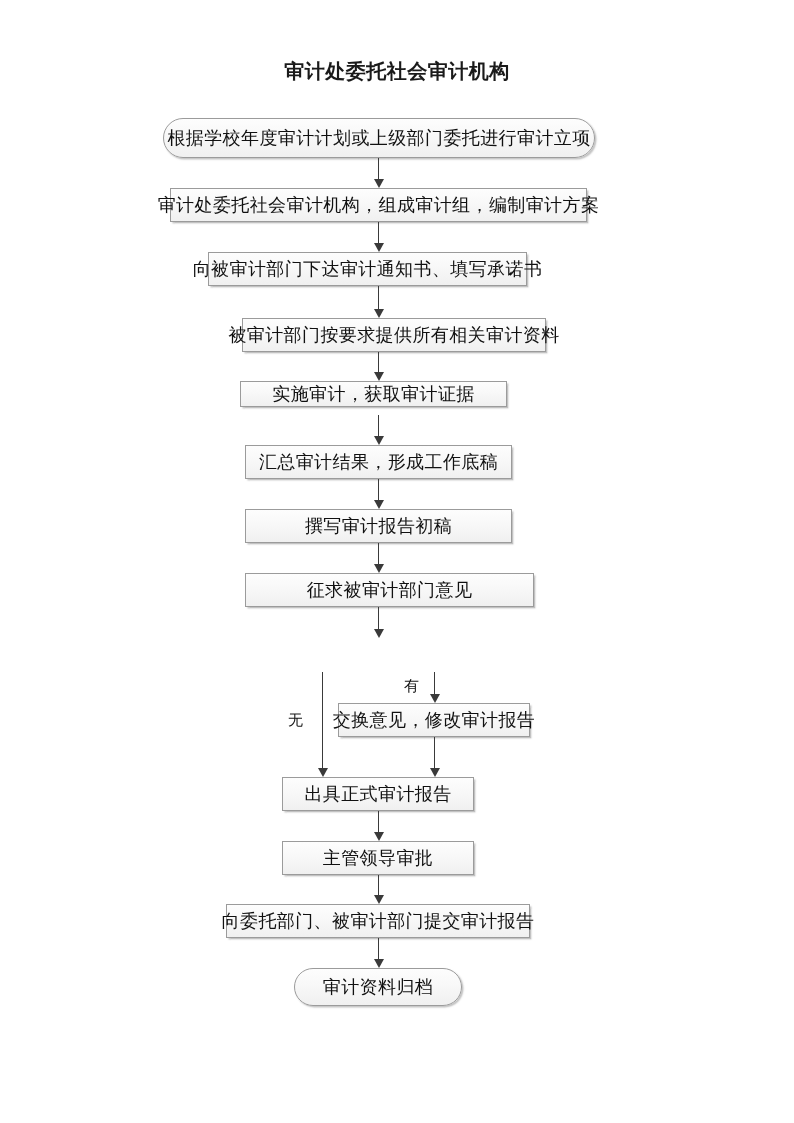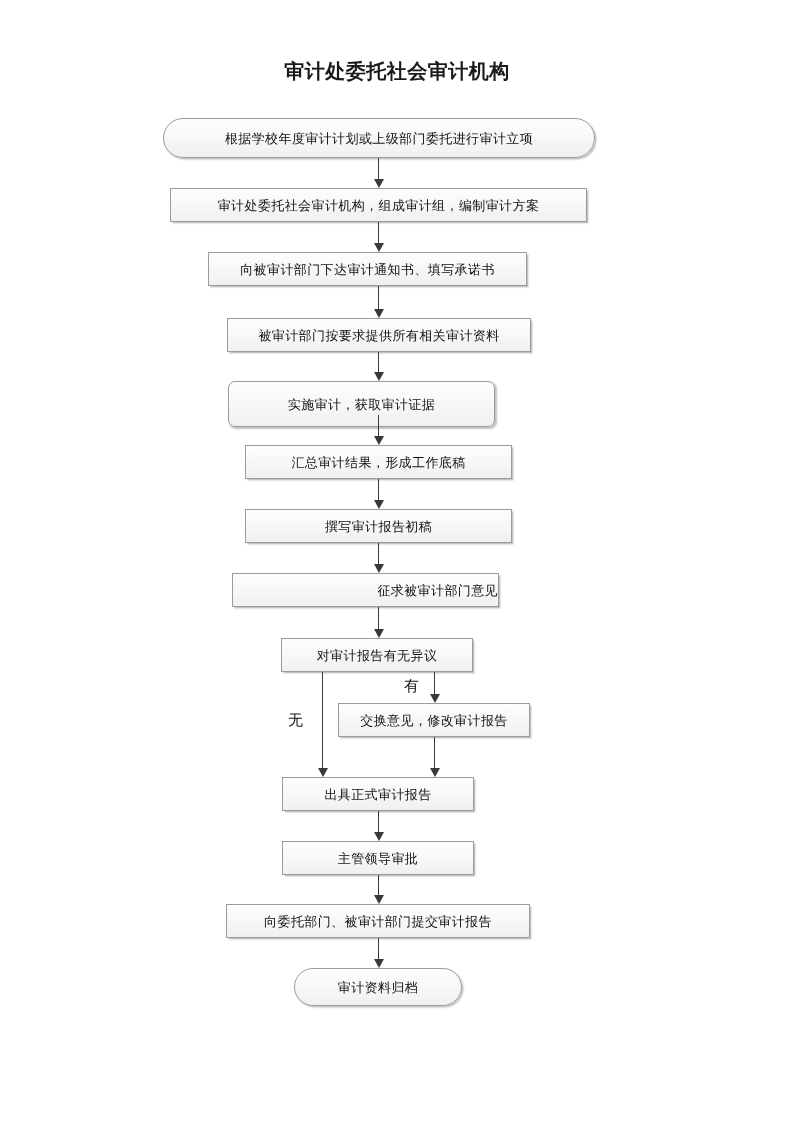--- a/index.html
+++ b/index.html
@@ -40,21 +40,21 @@
   .node {
     position: absolute;
     box-sizing: border-box;
     border: 1px solid #9b9b9b;
     background: linear-gradient(180deg, #fdfdfd 0%, #f8f8f8 45%, #f0f0f0 100%);
     box-shadow: 1.5px 1.5px 1.6px rgba(120,120,120,0.45);
     display: flex;
     align-items: center;
     justify-content: center;
     color: #111111;
-    font-size: 13px;
+    font-size: 18px;
     line-height: 1;
     white-space: nowrap;
     letter-spacing: 0.4px;
   }
   .node.terminator {
     border-radius: 999px;
   }
 
   
   .vline {
@@ -92,43 +92,40 @@
   </div>
 
   <div class="node" style="left:170px; top:188px; width:417px; height:34px;">
     <span>审计处委托社会审计机构，组成审计组，编制审计方案</span>
   </div>
 
   <div class="node" style="left:208px; top:252px; width:319px; height:34px;">
     <span>向被审计部门下达审计通知书、填写承诺书</span>
   </div>
 
-  <div class="node" style="left:227px; top:318px; width:304px; height:34px;">
+  <div class="node" style="left:242px; top:318px; width:304px; height:34px;">
     <span>被审计部门按要求提供所有相关审计资料</span>
   </div>
 
-  <div class="node" style="left:228px; top:381px; width:267px; height:46px;border-radius:7px;">
+  <div class="node" style="left:240px; top:381px; width:267px; height:26px;">
     <span>实施审计，获取审计证据</span>
   </div>
 
   <div class="node" style="left:245px; top:445px; width:267px; height:34px;">
     <span>汇总审计结果，形成工作底稿</span>
   </div>
 
   <div class="node" style="left:245px; top:509px; width:267px; height:34px;">
     <span>撰写审计报告初稿</span>
   </div>
 
-  <div class="node" style="left:232px; top:573px; width:267px; height:34px;justify-content:flex-end;">
+  <div class="node" style="left:245px; top:573px; width:289px; height:34px;">
     <span>征求被审计部门意见</span>
   </div>
 
-  <div class="node" style="left:281px; top:638px; width:192px; height:34px;">
-    <span>对审计报告有无异议</span>
-  </div>
 
   <div class="node" style="left:338px; top:703px; width:192px; height:34px;">
     <span>交换意见，修改审计报告</span>
   </div>
 
   <div class="node" style="left:282px; top:777px; width:192px; height:34px;">
     <span>出具正式审计报告</span>
   </div>
 
   <div class="node" style="left:282px; top:841px; width:192px; height:34px;">

